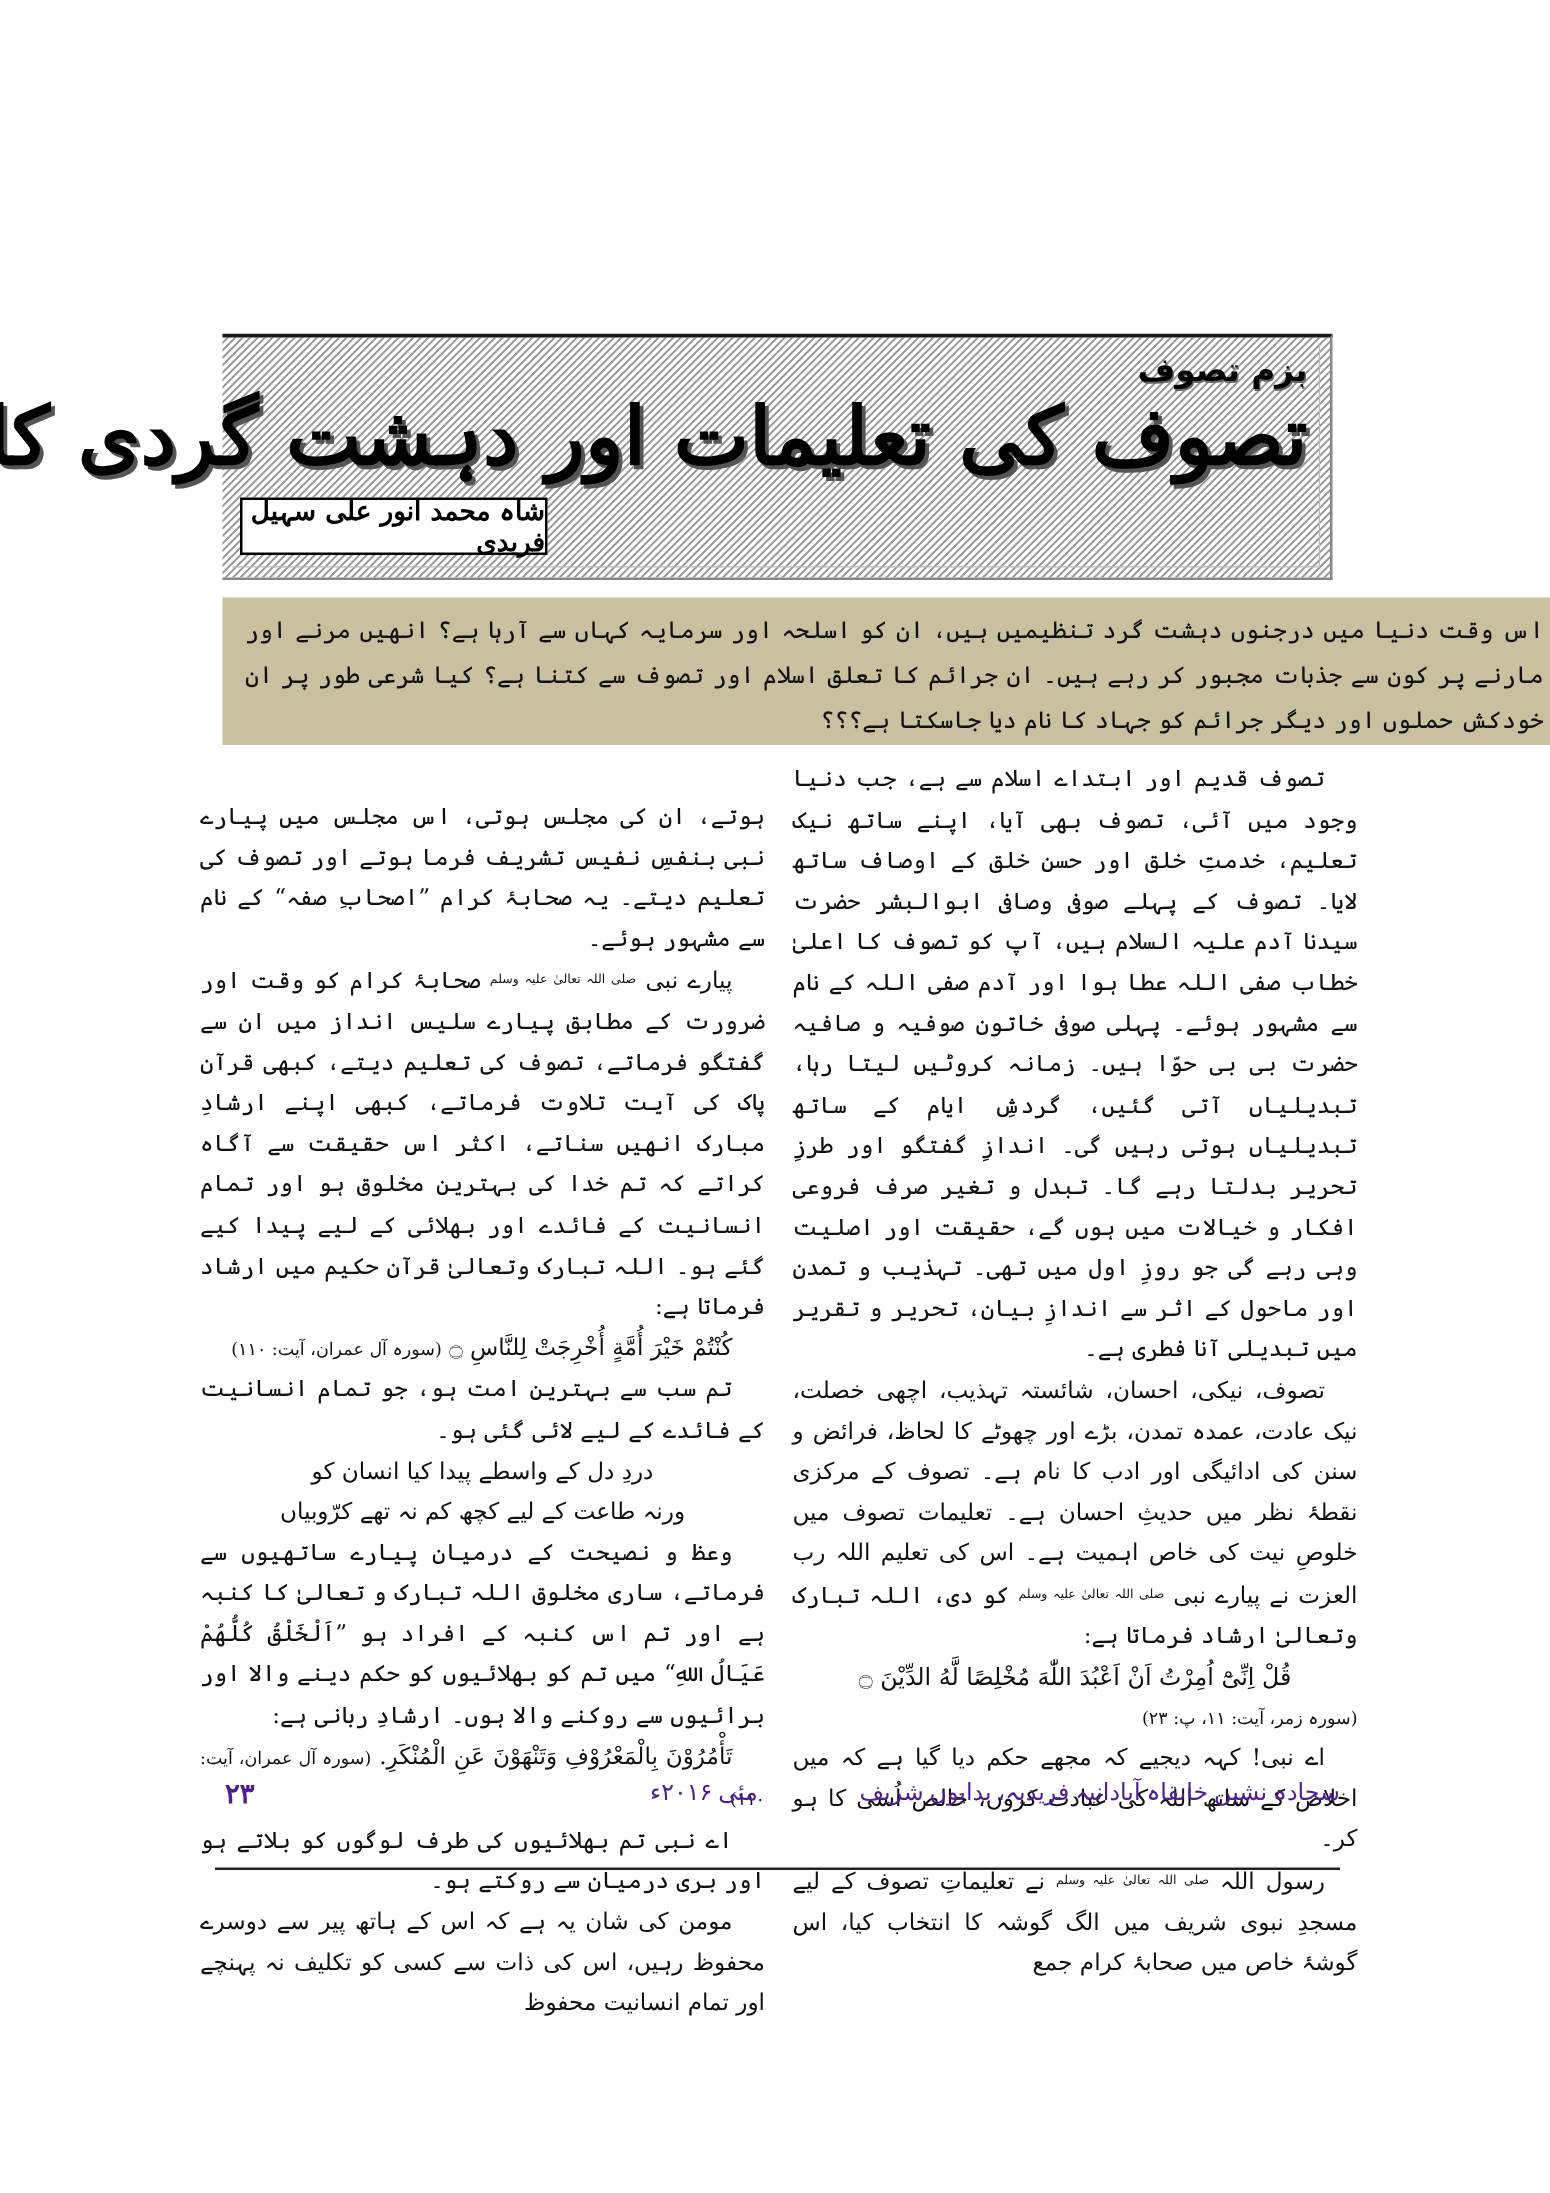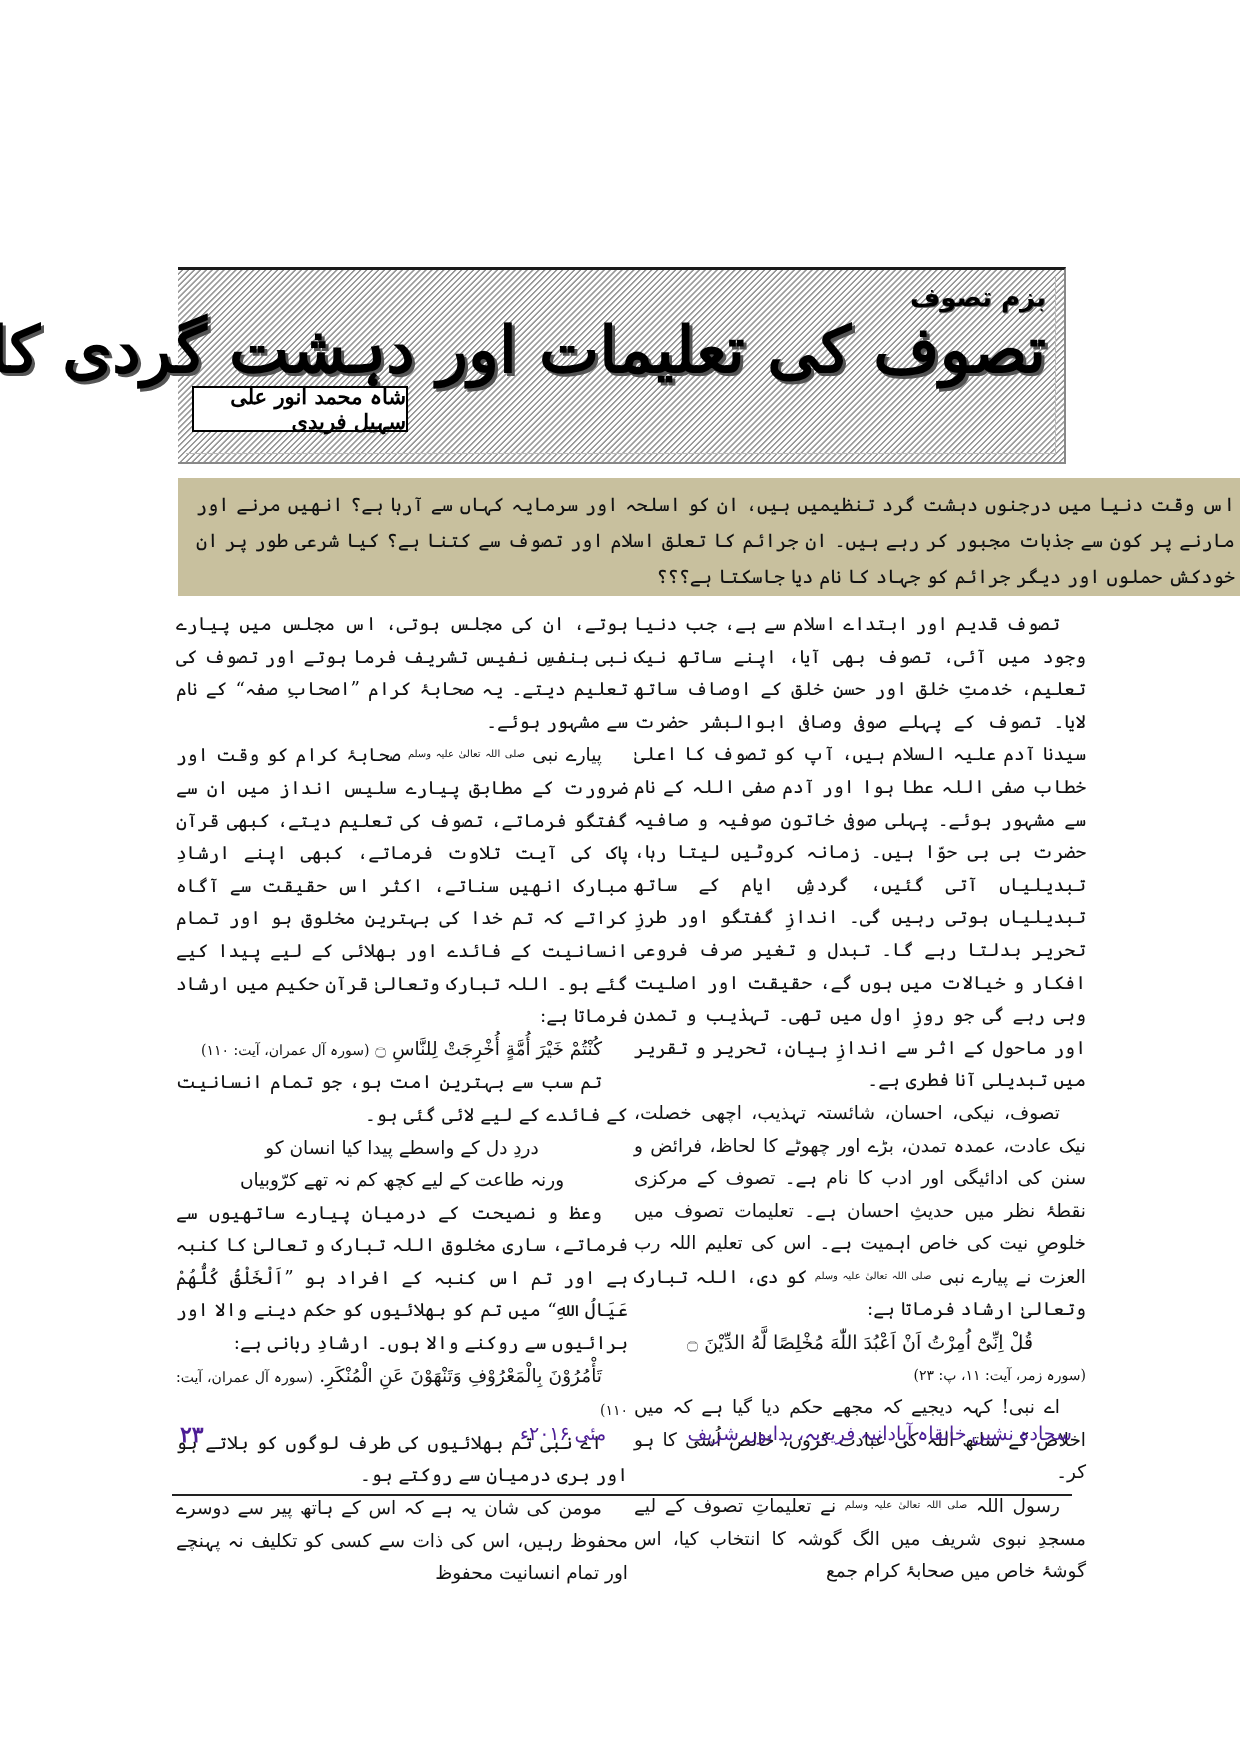--- a/index.html
+++ b/index.html
@@ -13,35 +13,35 @@
               background: repeating-linear-gradient(135deg, #ffffff 0px, #ffffff 2px, #9a9a9a 2.6px, #9a9a9a 3.6px, #ffffff 4.2px);
               box-sizing: border-box; }
     .banner-inner { position: absolute; left: 8px; top: 6px; right: 8px; bottom: 8px;
                     border-right: 1px solid #bbb; border-bottom: 1px solid #bbb; }
     .column-tag { position: absolute; right: 18px; top: 12px; direction: rtl;
                   font-family: "DejaVu Sans", sans-serif; font-weight: bold; font-size: 26px; color: #000;
                   text-shadow: 1px 1px 0 #666; }
     .headline { position: absolute; right: 18px; top: 42px; direction: rtl; white-space: nowrap;
                 font-family: "DejaVu Serif", serif; font-weight: bold; font-size: 64px; color: #000;
                 letter-spacing: -1px; text-shadow: 3px 3px 0 #555; }
-    .byline-box { position: absolute; left: 14px; top: 116px; width: 216px; height: 46px;
+    .byline-box { position: absolute; left: 14px; top: 128px; width: 246px; height: 46px;
                   border: 2px solid #000; background: #fff; box-sizing: border-box;
                   display: flex; align-items: center; justify-content: center; direction: rtl; }
     .byline { font-family: "DejaVu Serif", serif; font-weight: bold; font-size: 21px; color: #000; }
 
     
     .intro { position: absolute; left: 178px; top: 478px; width: 1071px; height: 118px;
              background: #c8c09e; direction: rtl; box-sizing: border-box; padding: 8px 14px 0 18px; }
     .intro p { margin: 0; font-family: "DejaVu Serif", serif; font-size: 19px; line-height: 36px;
                text-align: justify; color: #111; }
 
     
     .col { position: absolute; top: 608px; width: 452px; direction: rtl; }
     .col-right { left: 634px; }
-    .col-left { left: 176px; }
+    .col-left { left: 160px; margin-top: 30px; }
     .para { margin: 0; font-family: "DejaVu Serif", serif; font-size: 18.5px; line-height: 32.6px;
             text-align: justify; }
     .indent { text-indent: 26px; }
     .arabic { margin: 0; font-family: "DejaVu Serif", serif; font-size: 19px; line-height: 32.6px;
               text-align: center; }
     .ref { margin: 0; font-family: "DejaVu Serif", serif; font-size: 14px; line-height: 32.6px; text-align: right; }
     .ref-inline { font-size: 14px; }
     .couplet { margin: 0; font-family: "DejaVu Serif", serif; font-size: 18.5px; line-height: 32.6px; text-align: center; }
     .honorific { font-size: 10px; vertical-align: 4px; }
 

